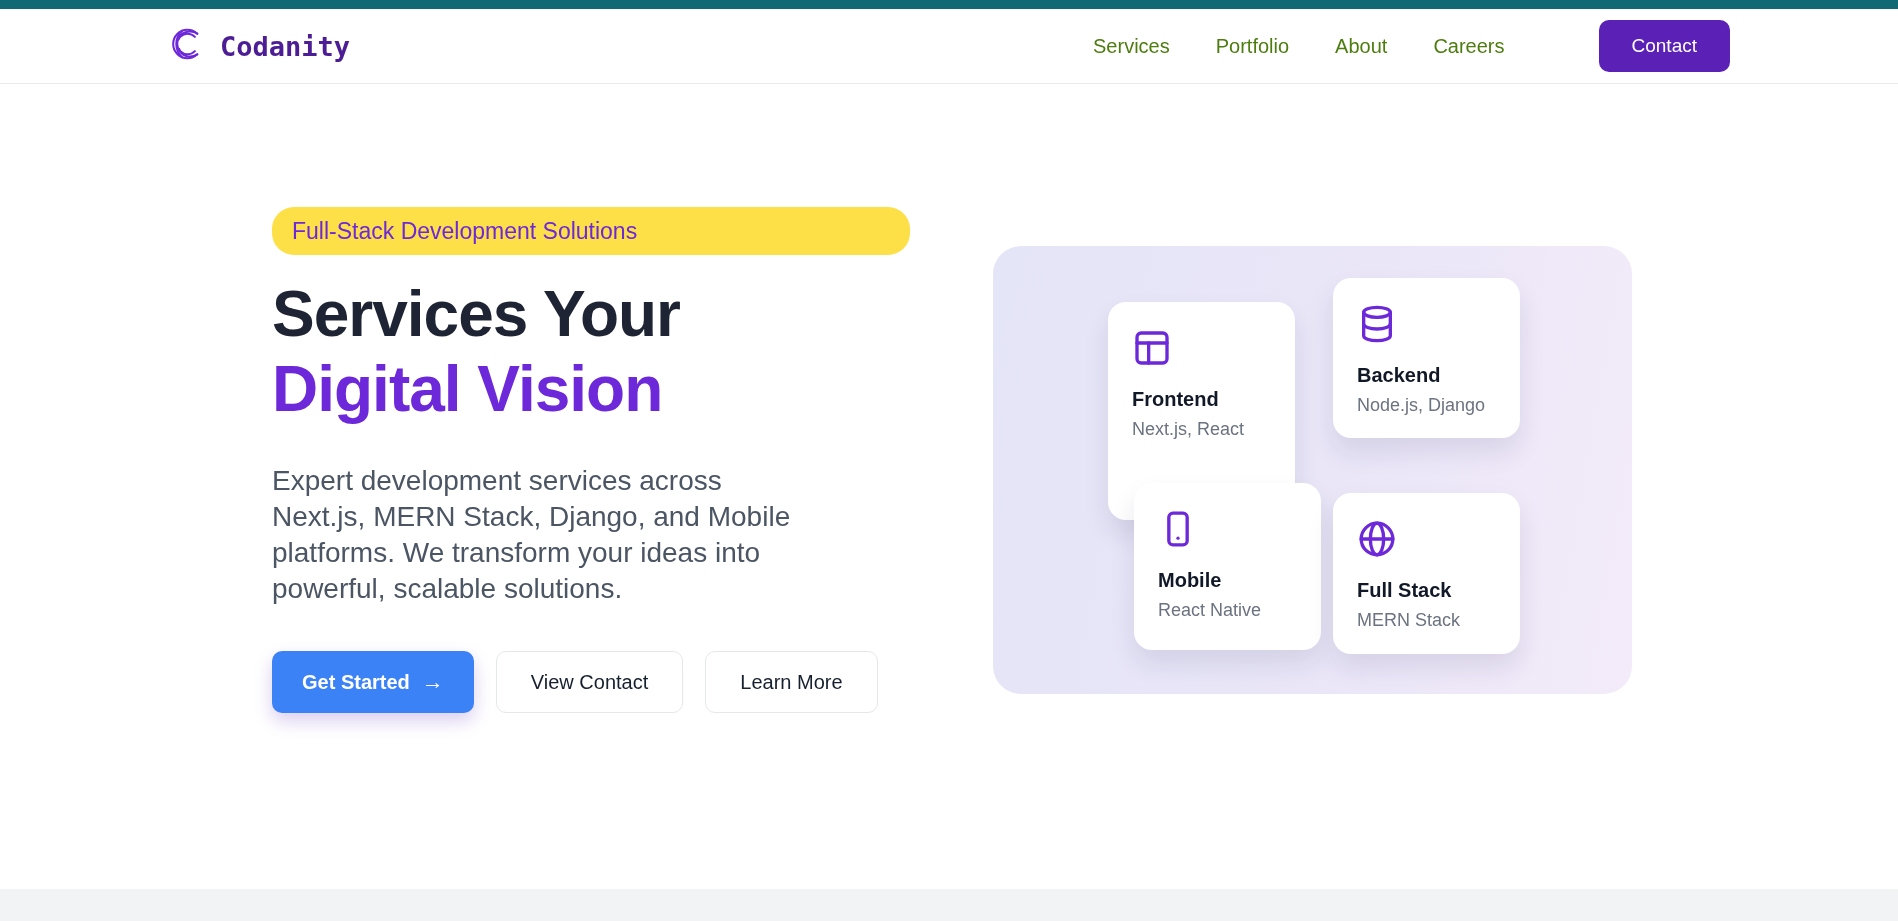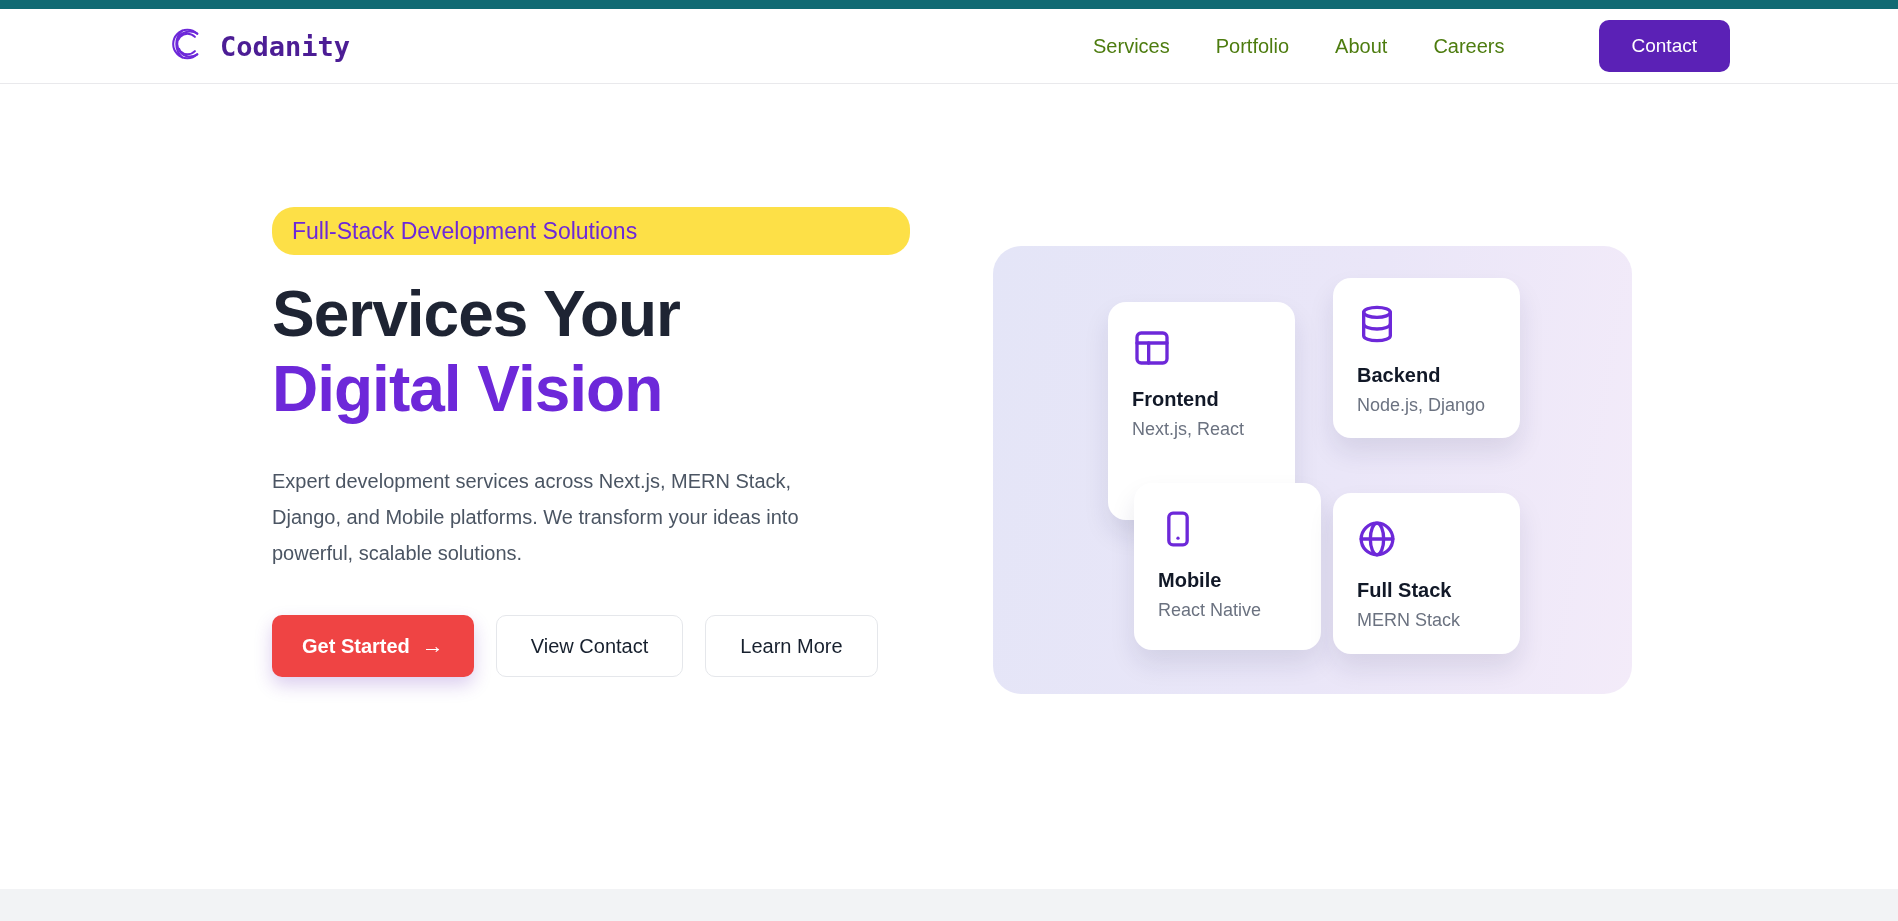--- a/index.html
+++ b/index.html
@@ -26,27 +26,27 @@
 
   
   .hero-left { position:absolute; left:272px; top:207px; width:640px; }
   .badge { width:638px; height:48px; background:#fde047; border-radius:22px;
            display:flex; align-items:center; padding-left:20px;
            font-size:23px; color:#6d28d9; }
   .headline { margin-top:22px; font-size:64px; line-height:75px; font-weight:bold;
               color:#1e2433; letter-spacing:-1px; }
   .headline .accent { color:#6d28d9; }
   .headline span { display:block; }
-  .hero-desc { margin-top:36px; max-width:540px; font-size:20px; line-height:36px;
+  .hero-desc { margin-top:36px; max-width:540px; font-size:28px; line-height:36px;
                color:#4b5563; }
   .cta-row { margin-top:44px; display:flex; align-items:center; gap:22px; }
   .btn { height:62px; border-radius:10px; font-size:20px; cursor:pointer;
          display:inline-flex; align-items:center; justify-content:center;
          font-family:"Liberation Sans", sans-serif; }
-  .btn-primary { background:#ef4444; color:#ffffff; border:none; font-weight:bold;
+  .btn-primary { background:#3b82f6; color:#ffffff; border:none; font-weight:bold;
                  padding:0 30px; gap:12px; box-shadow:0 8px 18px rgba(91,33,182,.22); }
   .btn-outline { background:#ffffff; color:#17202e; border:1px solid #e5e7eb; padding:0 34px; }
   .arrow { font-size:22px; font-weight:normal; }
 
   
   .panel { position:absolute; left:993px; top:246px; width:639px; height:448px;
            border-radius:28px;
            background:linear-gradient(100deg,#e4e5f7 0%,#eae6f8 55%,#f3ebf9 100%); }
   .card { position:absolute; width:187px; background:#ffffff; border-radius:18px;
           padding:26px 22px 0 24px; box-shadow:0 14px 26px rgba(30,27,75,.10); }

